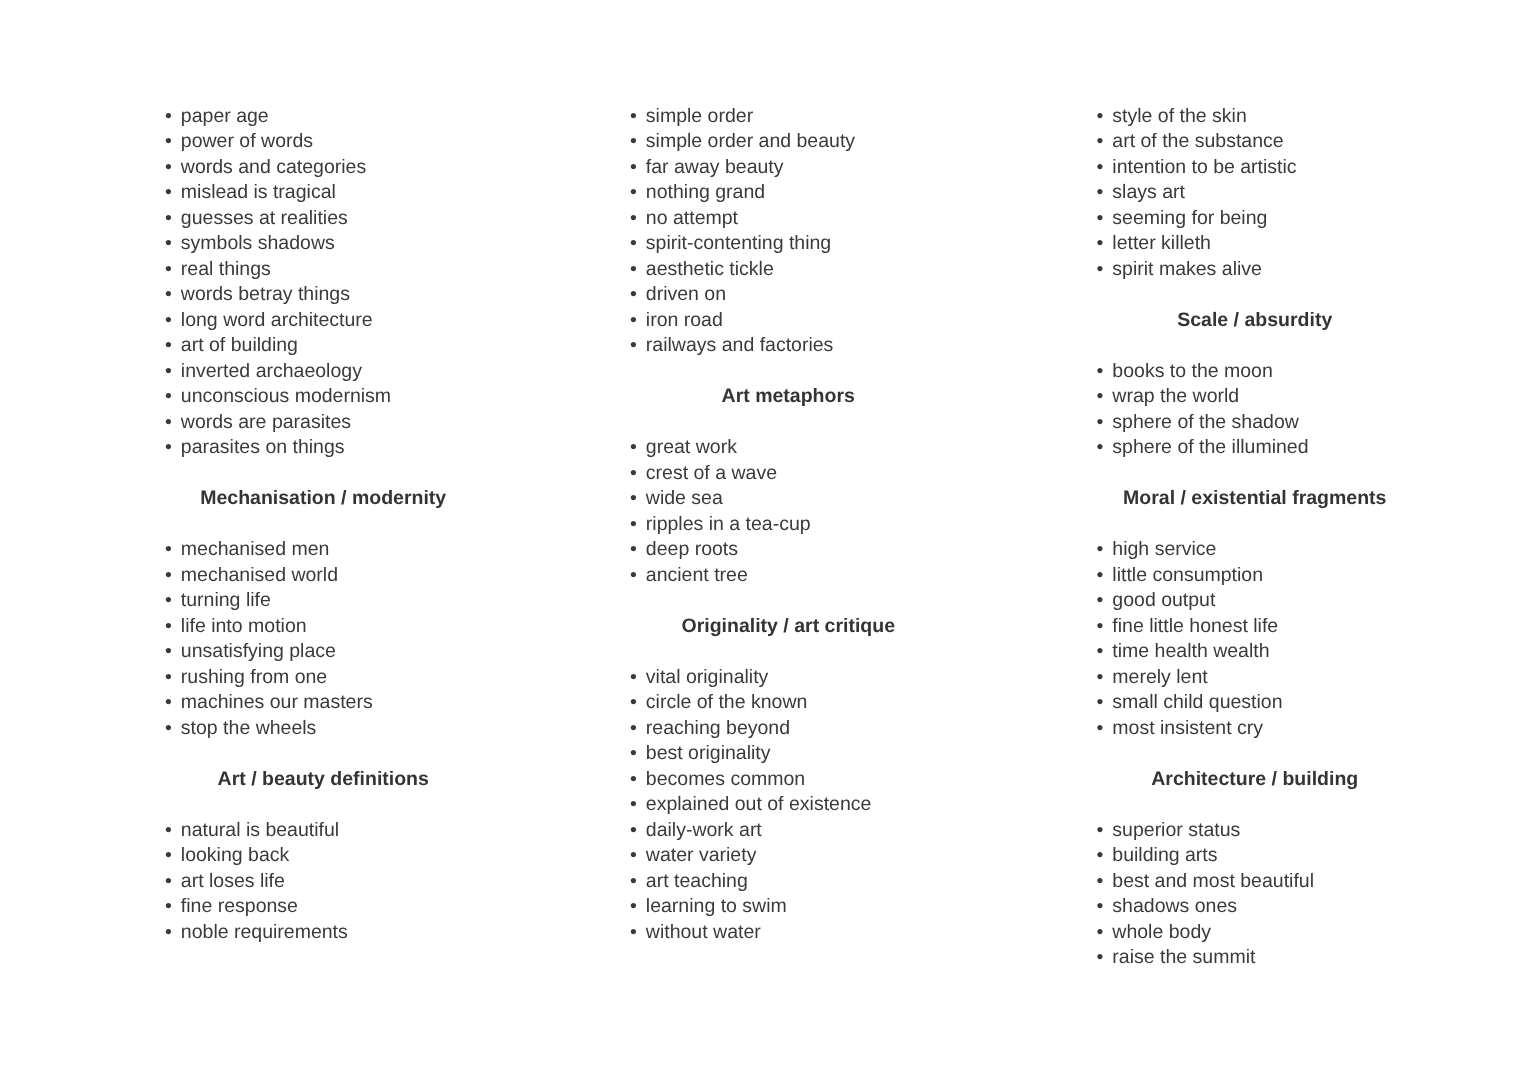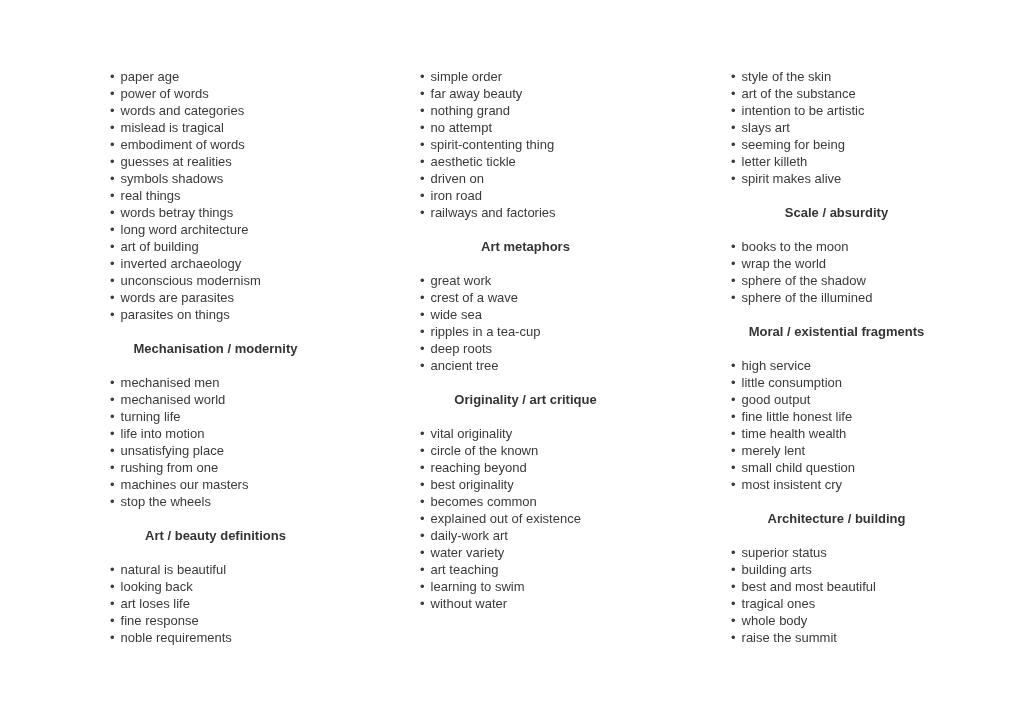--- a/index.html
+++ b/index.html
@@ -48,21 +48,20 @@
 </head>
 <body>
 
 <div class="page">
   <div class="col col-1" id="col-0">
       <div class="list">
         <div class="item"><span class="bullet">•</span><span>paper age</span></div>
         <div class="item"><span class="bullet">•</span><span>power of words</span></div>
         <div class="item"><span class="bullet">•</span><span>words and categories</span></div>
         <div class="item"><span class="bullet">•</span><span>mislead is tragical</span></div>
-        <div class="item"><span class="bullet">•</span><span>embodiment of words</span></div>
         <div class="item"><span class="bullet">•</span><span>guesses at realities</span></div>
         <div class="item"><span class="bullet">•</span><span>symbols shadows</span></div>
         <div class="item"><span class="bullet">•</span><span>real things</span></div>
         <div class="item"><span class="bullet">•</span><span>words betray things</span></div>
         <div class="item"><span class="bullet">•</span><span>long word architecture</span></div>
         <div class="item"><span class="bullet">•</span><span>art of building</span></div>
         <div class="item"><span class="bullet">•</span><span>inverted archaeology</span></div>
         <div class="item"><span class="bullet">•</span><span>unconscious modernism</span></div>
         <div class="item"><span class="bullet">•</span><span>words are parasites</span></div>
         <div class="item"><span class="bullet">•</span><span>parasites on things</span></div>
@@ -83,20 +82,21 @@
         <div class="item"><span class="bullet">•</span><span>natural is beautiful</span></div>
         <div class="item"><span class="bullet">•</span><span>looking back</span></div>
         <div class="item"><span class="bullet">•</span><span>art loses life</span></div>
         <div class="item"><span class="bullet">•</span><span>fine response</span></div>
         <div class="item"><span class="bullet">•</span><span>noble requirements</span></div>
       </div>
     </div>
   <div class="col col-2" id="col-1">
       <div class="list">
         <div class="item"><span class="bullet">•</span><span>simple order</span></div>
+        <div class="item"><span class="bullet">•</span><span>simple order and beauty</span></div>
         <div class="item"><span class="bullet">•</span><span>far away beauty</span></div>
         <div class="item"><span class="bullet">•</span><span>nothing grand</span></div>
         <div class="item"><span class="bullet">•</span><span>no attempt</span></div>
         <div class="item"><span class="bullet">•</span><span>spirit-contenting thing</span></div>
         <div class="item"><span class="bullet">•</span><span>aesthetic tickle</span></div>
         <div class="item"><span class="bullet">•</span><span>driven on</span></div>
         <div class="item"><span class="bullet">•</span><span>iron road</span></div>
         <div class="item"><span class="bullet">•</span><span>railways and factories</span></div>
       </div>
       <div class="block-header">Art metaphors</div>
@@ -149,18 +149,18 @@
         <div class="item"><span class="bullet">•</span><span>time health wealth</span></div>
         <div class="item"><span class="bullet">•</span><span>merely lent</span></div>
         <div class="item"><span class="bullet">•</span><span>small child question</span></div>
         <div class="item"><span class="bullet">•</span><span>most insistent cry</span></div>
       </div>
       <div class="block-header">Architecture / building</div>
       <div class="list">
         <div class="item"><span class="bullet">•</span><span>superior status</span></div>
         <div class="item"><span class="bullet">•</span><span>building arts</span></div>
         <div class="item"><span class="bullet">•</span><span>best and most beautiful</span></div>
-        <div class="item"><span class="bullet">•</span><span>tragical ones</span></div>
+        <div class="item"><span class="bullet">•</span><span>shadows ones</span></div>
         <div class="item"><span class="bullet">•</span><span>whole body</span></div>
         <div class="item"><span class="bullet">•</span><span>raise the summit</span></div>
       </div>
     </div>
 </div>
 
 </body></html>

